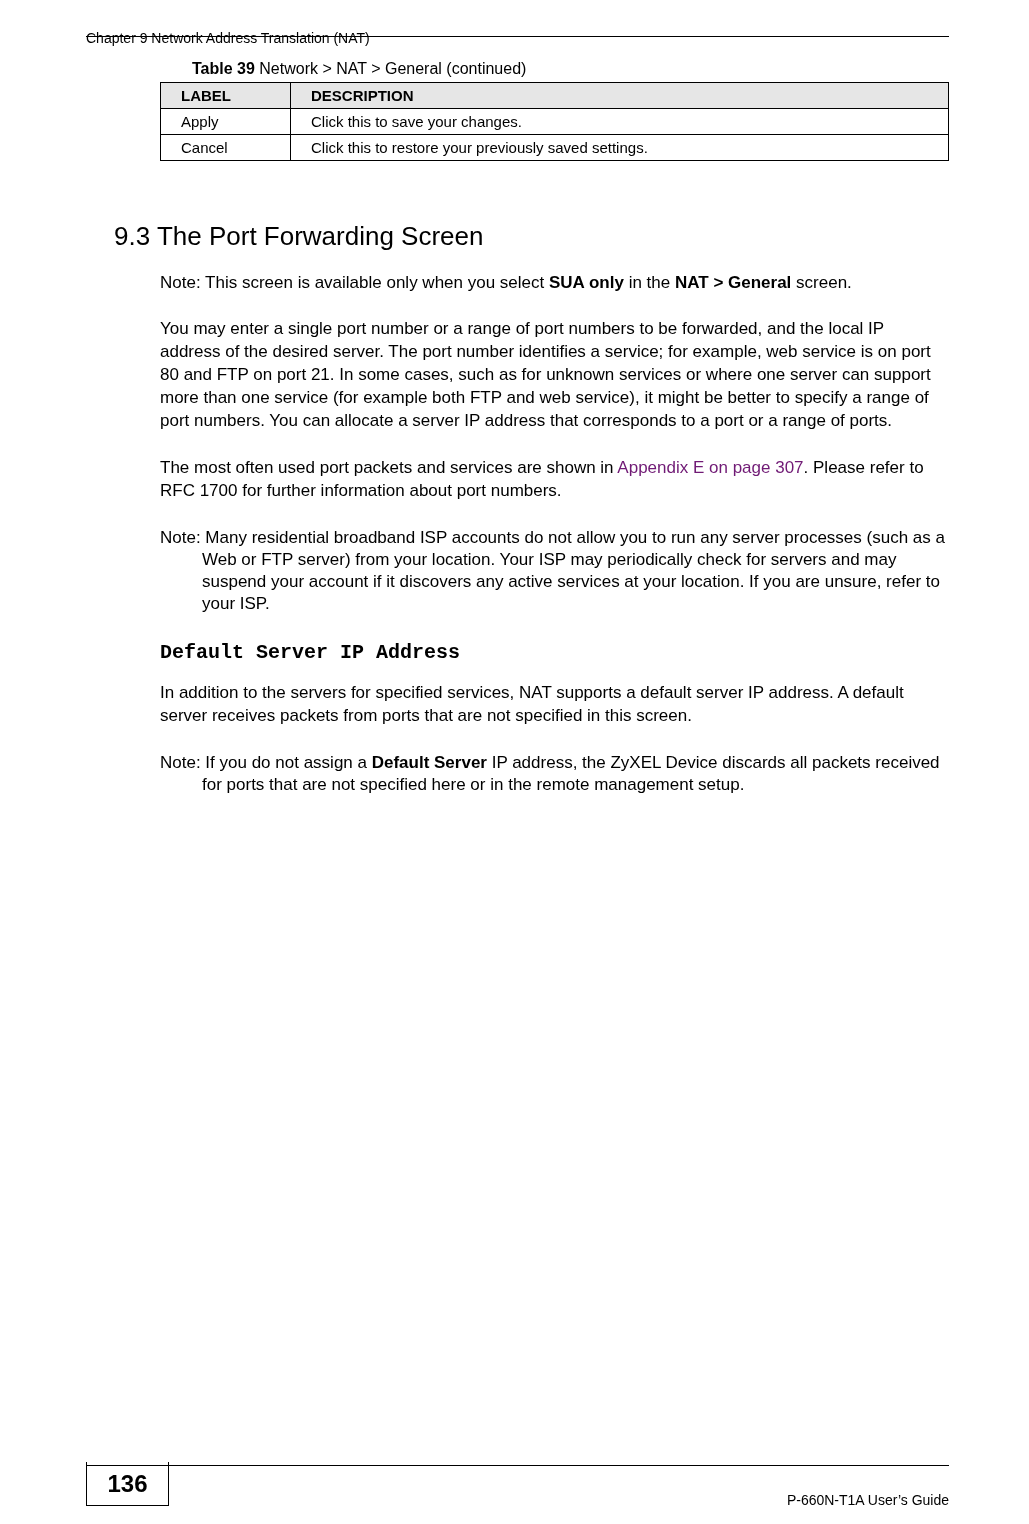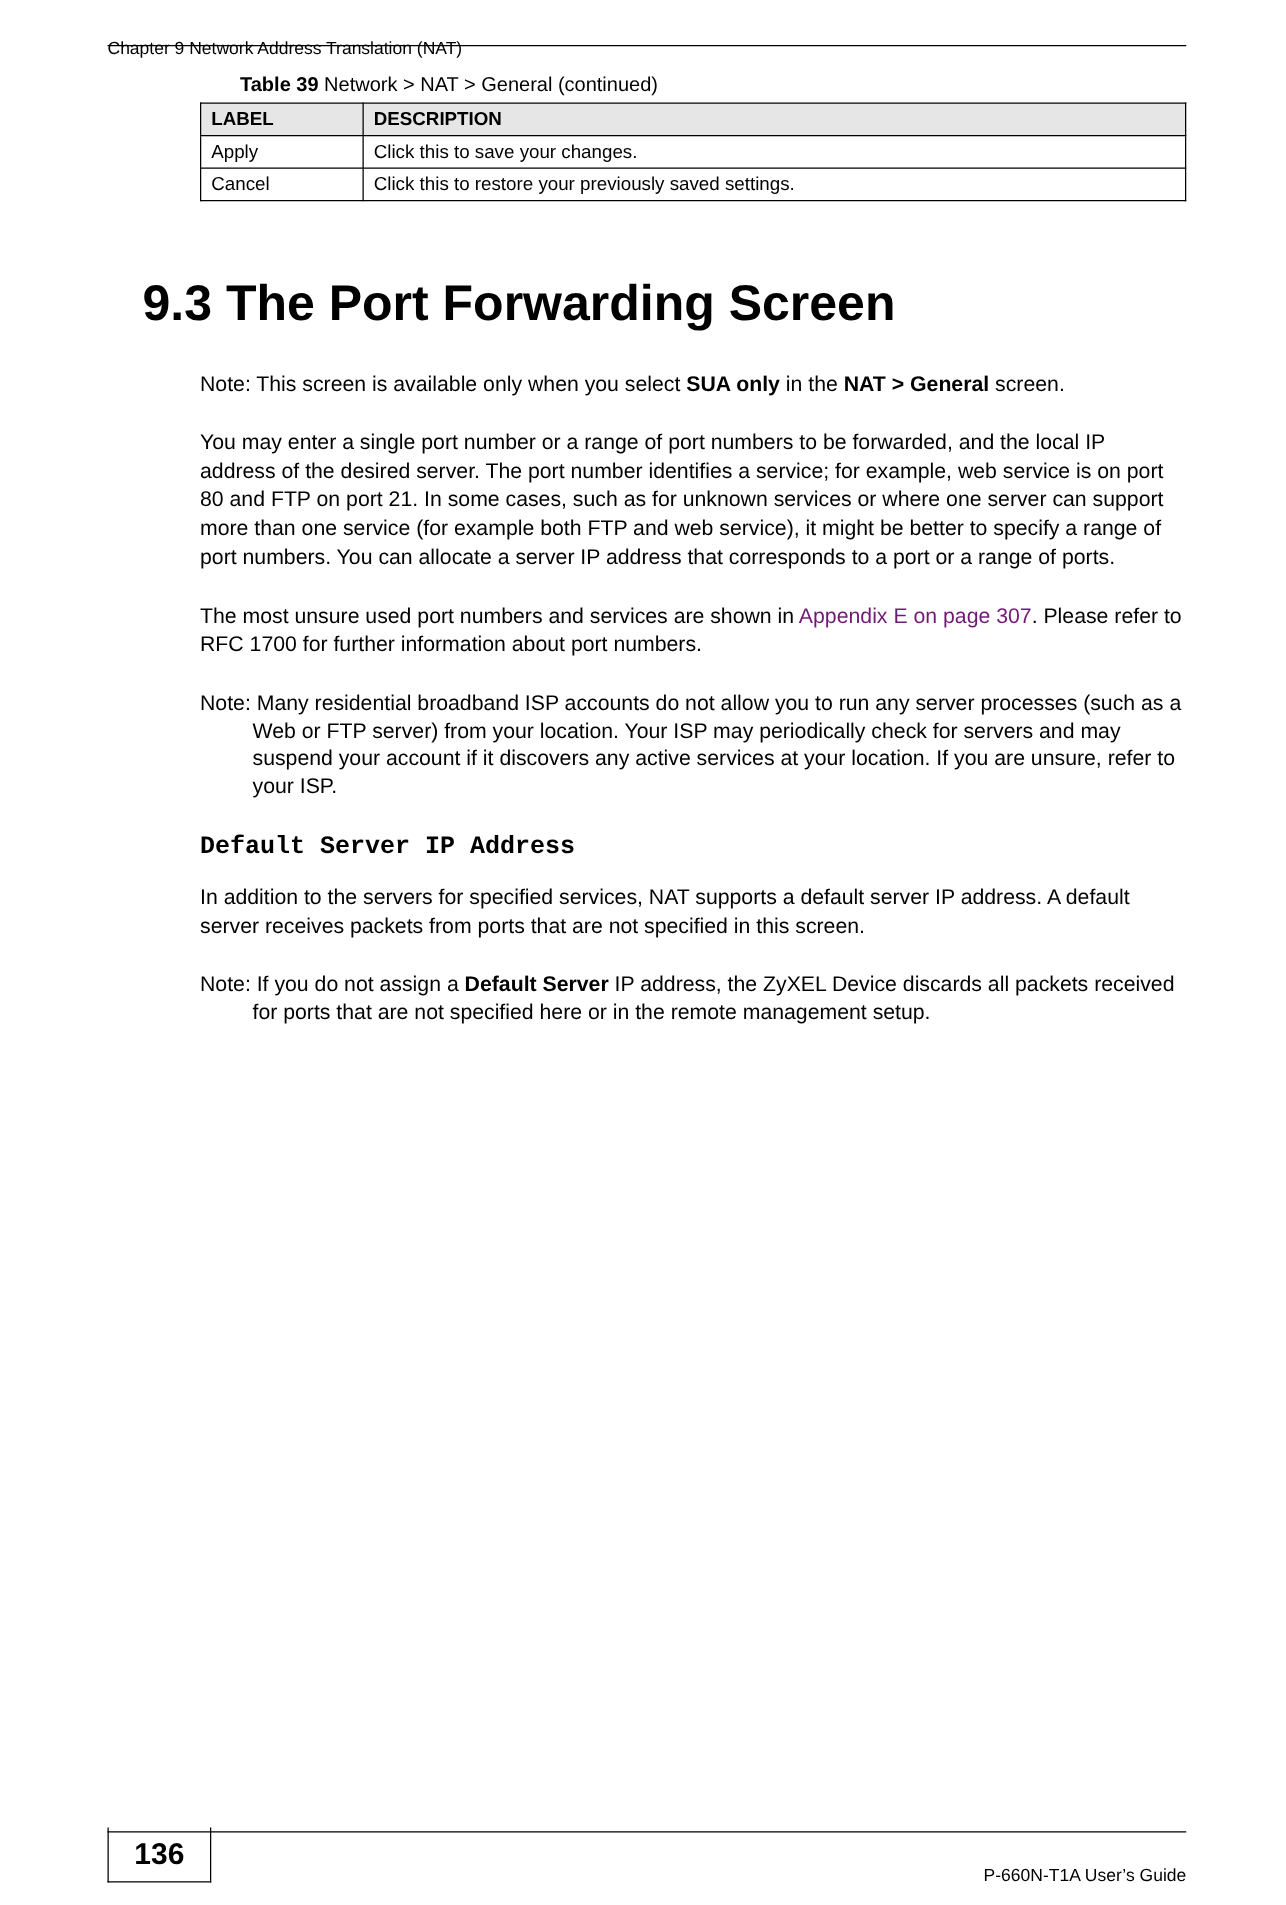--- a/index.html
+++ b/index.html
@@ -36,37 +36,37 @@
     margin-left: 32px;
   }
   .caption b { font-weight: bold; }
   table {
     width: 100%;
     border-collapse: collapse;
     font-size: 15px;
   }
   table th, table td {
     border: 1px solid #000;
-    padding: 4px 8px;
+    padding: 4px 20px;
     text-align: left;
     vertical-align: top;
   }
   table th {
     background: #e6e6e6;
     font-weight: bold;
   }
   table th:first-child, table td:first-child {
     width: 130px;
   }
   h1.section-heading {
     font-family: Arial, sans-serif;
-    font-size: 40px;
-    font-weight: bold;
+    font-size: 26px;
+    font-weight: normal;
     margin-top: 60px;
-    margin-bottom: 31px;
+    margin-bottom: 20px;
     margin-left: -46px;
   }
   .note {
     font-family: Arial, sans-serif;
     font-size: 17px;
     margin: 20px 0 24px 42px;
     text-indent: -42px;
     line-height: 1.3;
   }
   .note b { font-weight: bold; }
@@ -149,21 +149,21 @@
   <h1 class="section-heading">9.3  The Port Forwarding Screen</h1>
 
   <div class="note">
     <span>Note: This screen is available only when you select </span><b>SUA only</b><span> in the </span><b>NAT &gt; General</b><span> screen.</span>
   </div>
 
 
   <p class="body">You may enter a single port number or a range of port numbers to be forwarded, and the local IP address of the desired server. The port number identifies a service; for example, web service is on port 80 and FTP on port 21. In some cases, such as for unknown services or where one server can support more than one service (for example both FTP and web service), it might be better to specify a range of port numbers. You can allocate a server IP address that corresponds to a port or a range of ports.</p>
 
   <p class="body">
-    <span>The most unsure used port numbers and services are shown in </span><a class="xref" href="#">Appendix E on page 307</a><span>. Please refer to RFC 1700 for further information about port numbers.</span>
+    <span>The most often used port packets and services are shown in </span><a class="xref" href="#">Appendix E on page 307</a><span>. Please refer to RFC 1700 for further information about port numbers.</span>
   </p>
 
   <div class="note">Note: Many residential broadband ISP accounts do not allow you to run any server processes (such as a Web or FTP server) from your location. Your ISP may periodically check for servers and may suspend your account if it discovers any active services at your location. If you are unsure, refer to your ISP.</div>
 
   <h3 class="subheading">Default Server IP Address</h3>
 
   <p class="body">In addition to the servers for specified services, NAT supports a default server IP address. A default server receives packets from ports that are not specified in this screen.</p>
 
   <div class="note">
     <span>Note: If you do not assign a </span><b>Default Server</b><span> IP address, the ZyXEL Device discards all packets received for ports that are not specified here or in the remote management setup.</span>

